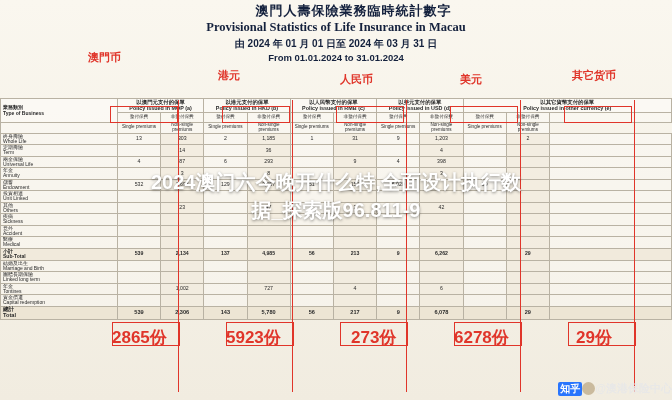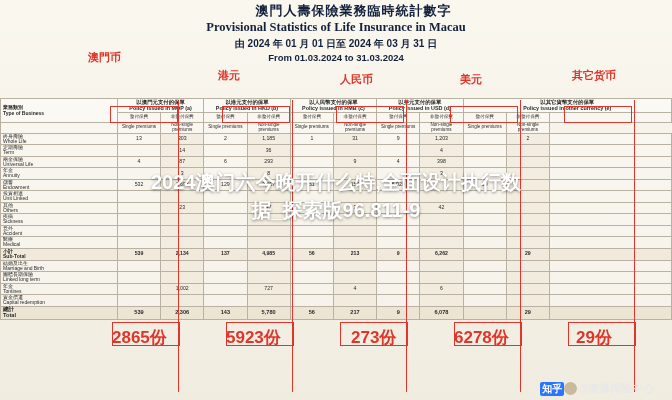--- a/index.html
+++ b/index.html
@@ -49,36 +49,36 @@
   .gbox{position:absolute;border:1.6px solid #e0352a;height:15px;}
 
   
   #wm{
     position:absolute;left:0;right:0;top:168px;text-align:center;
     color:#ffffff;font-size:20px;font-weight:bold;line-height:28px;
     text-shadow:0 1px 3px rgba(0,0,0,.45);
     font-family:"Liberation Sans",sans-serif;
   }
   
-  #mark{position:absolute;right:18px;bottom:4px;display:flex;align-items:center;gap:0;
+  #mark{position:absolute;right:0;bottom:4px;display:flex;align-items:center;gap:0;
         color:#f2f2f2;font-size:11px;font-weight:bold;opacity:.95;}
   #mark .zh{background:#1f6fff;color:#fff;border-radius:2px;padding:0 2px;font-size:10px;}
   #mark .mid{color:#e8e8e8;}
   #mark .badge{width:13px;height:13px;border-radius:50%;background:#c8b89a;display:inline-block;}
 </style>
 </head>
 <body>
 
 <div id="sheet">
 
   <div class="hdr">
     <div class="l1">澳門人壽保險業務臨時統計數字</div>
     <div class="l2">Provisional Statistics of Life Insurance in Macau</div>
     <div class="l3">由 2024 年 01 月 01 日至 2024 年 03 月 31 日</div>
-    <div class="l4">From 01.03.2024 to 31.03.2024</div>
+    <div class="l4">From 01.01.2024 to 31.01.2024</div>
   </div>
 
   <div id="tbl">
     <table>
       <colgroup>
         <col class="first">
         <col class="nm">
           <col class="nm">
           <col class="nm">
           <col class="nm">

